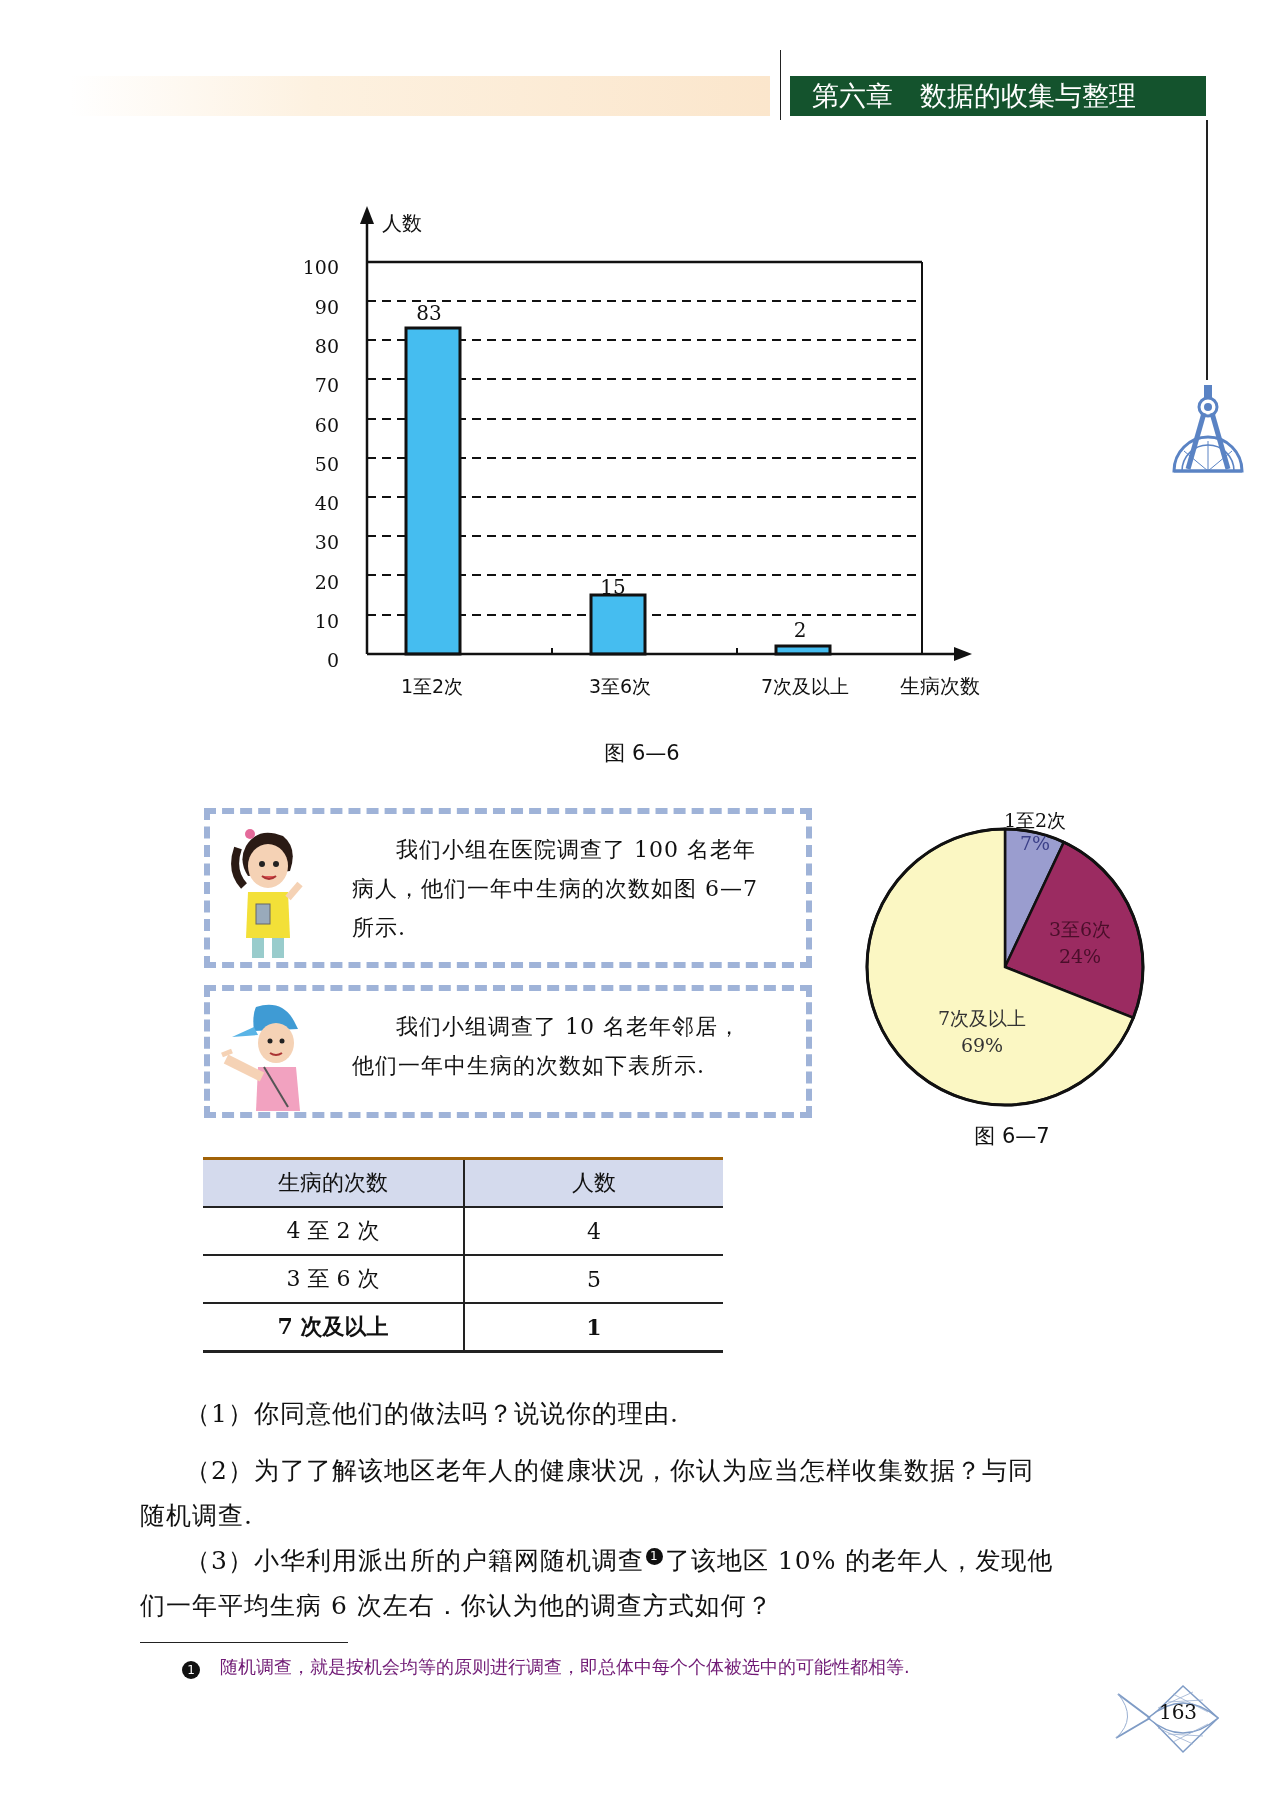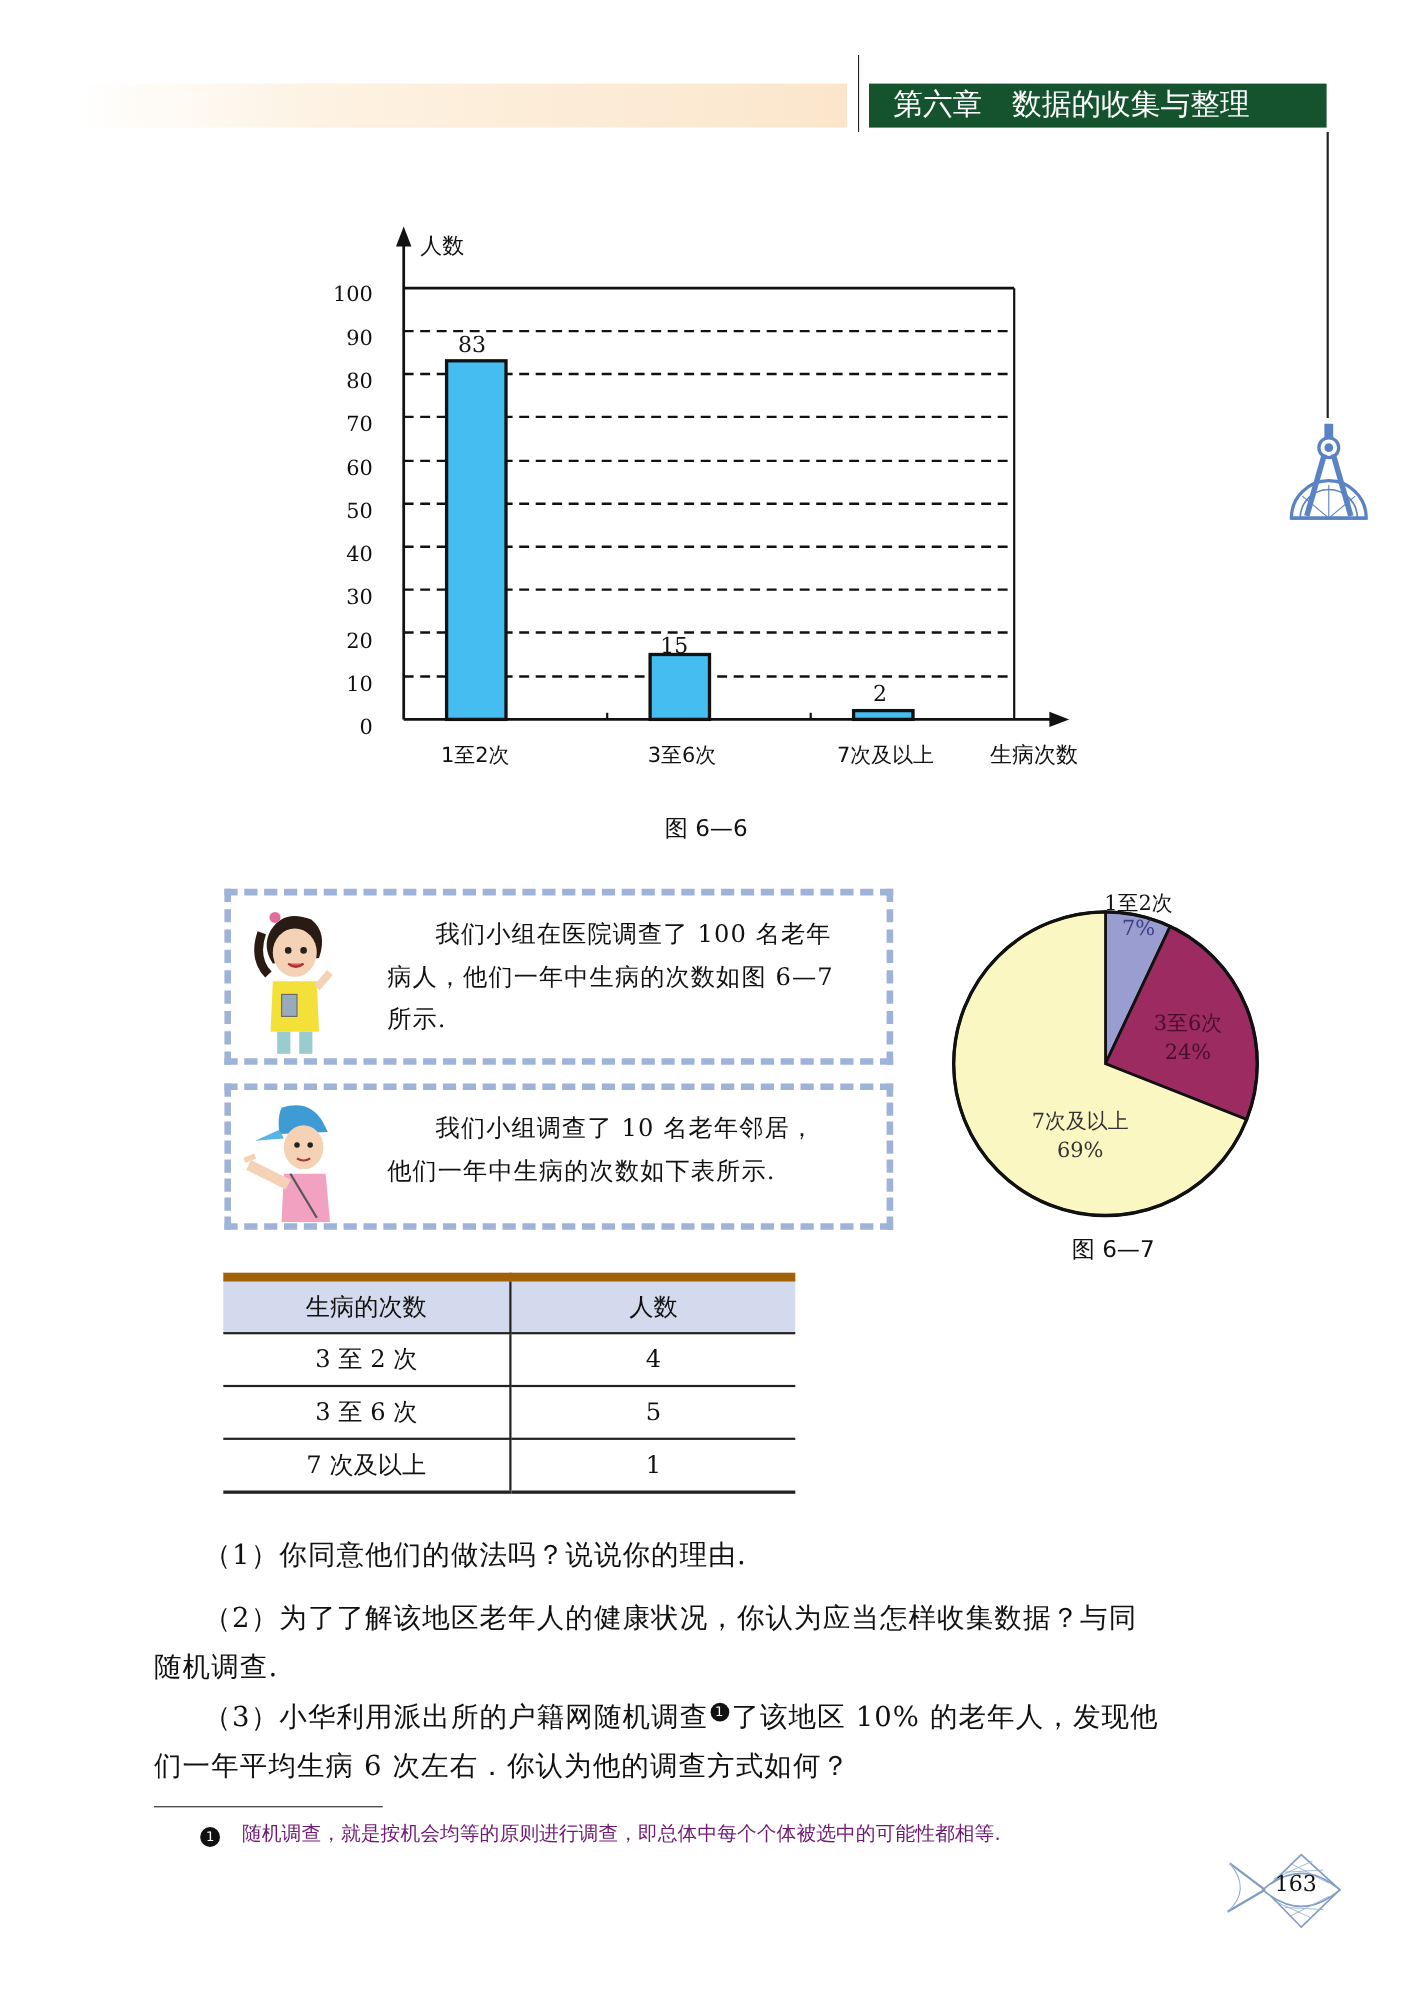--- a/index.html
+++ b/index.html
@@ -38,23 +38,23 @@
 
   
   table.data-table {
     position: absolute; left: 203px; top: 1157px; width: 520px;
     border-collapse: collapse; font-size: 22px;
   }
   table.data-table th, table.data-table td {
     height: 46px; text-align: center; font-weight: normal; padding: 0;
   }
   table.data-table thead th { background: #d4daed; border-bottom: 2px solid #222; }
-  table.data-table thead tr { border-top: 8px solid #a16207; }
+  table.data-table thead tr { border-top: 3px solid #a16207; }
   table.data-table td { border-bottom: 2px solid #222; }
-  table.data-table tbody tr:last-child td { border-bottom: 3px solid #222; }
+  table.data-table tbody tr:last-child td { border-bottom: 3px solid #222; font-weight: bold; }
   table.data-table th:first-child, table.data-table td:first-child { border-right: 2px solid #222; width: 260px; }
 
   
   .q { font-size: 25px; line-height: 45px; letter-spacing: 1px; color: #111; }
   .q p { margin: 0; }
   .indent { text-indent: 2em; }
   .sup-mark {
     display: inline-block; width: 17px; height: 17px; border-radius: 50%;
     background: #111; color: #fff; font-size: 12px; line-height: 17px;
     text-align: center; vertical-align: super; text-indent: 0; margin: 0 2px;
@@ -217,21 +217,21 @@
 
 <table class="data-table">
   <thead>
     <tr>
       <th>生病的次数</th>
       <th>人数</th>
     </tr>
   </thead>
   <tbody>
     <tr>
-      <td>3 至 2 次</td>
+      <td>4 至 2 次</td>
       <td>4</td>
     </tr>
     <tr>
       <td>3 至 6 次</td>
       <td>5</td>
     </tr>
     <tr>
       <td>7 次及以上</td>
       <td>1</td>
     </tr>

